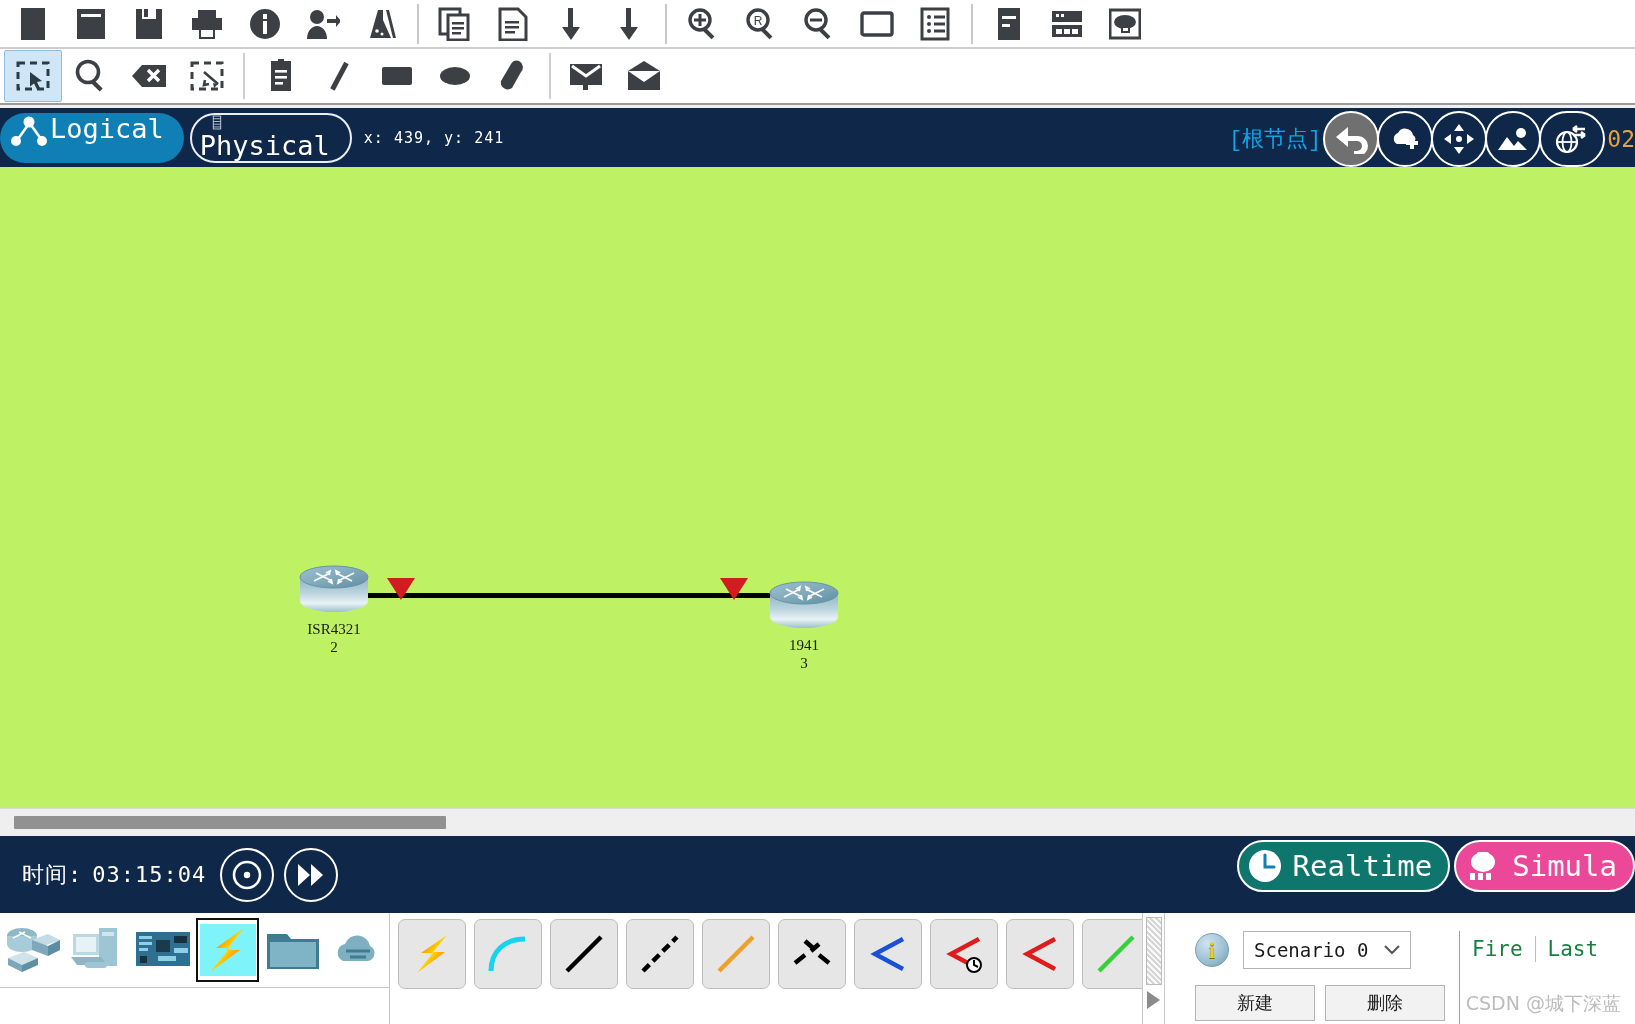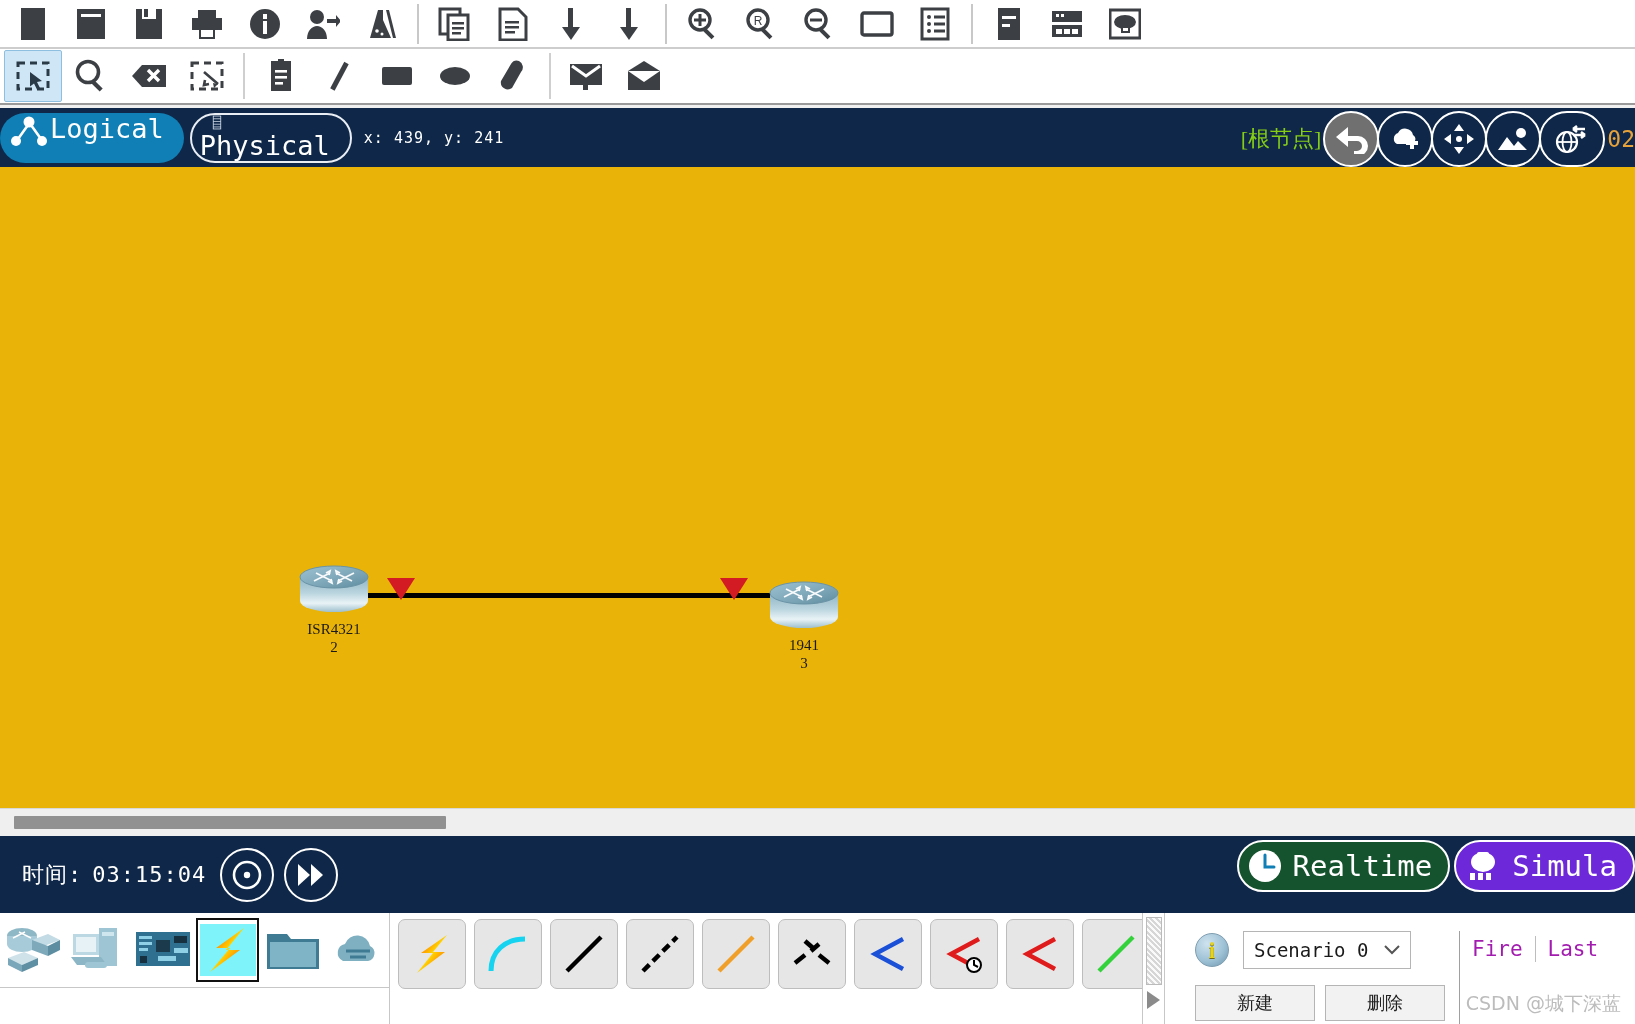--- a/index.html
+++ b/index.html
@@ -70,23 +70,23 @@
     margin-left: 12px;
     letter-spacing: 1px;
   }
   .nav-right {
     position: absolute; right: 0; top: 0;
     height: 62px;
     display: flex; align-items: center; gap: 0px;
     padding-right: 0px;
   }
   .rootnode {
-    color: #84cc16;
+    color: #0ea5e9;
     font-size: 22px;
-    font-family: Liberation Serif, serif;
+    font-family: Liberation Mono, monospace;
     margin-right: 4px;
   }
   .circbtn {
     width: 56px; height: 56px; border-radius: 50%;
     display: flex; align-items: center; justify-content: center;
     cursor: pointer;
     border: 2px solid #ffffff;
     background: #0f2748;
     margin-left: -2px;
   }
@@ -95,21 +95,21 @@
     color: #e7a33a;
     font-family: "DejaVu Sans Mono", monospace;
     font-size: 23px;
     margin-left: 2px;
   }
 
   
   .workspace {
     position: relative;
     height: 641px;
-    background: #eab308;
+    background: #bef264;
     overflow: hidden;
   }
   .device {
     position: absolute;
     text-align: center;
     cursor: pointer;
     width: 120px;
   }
   .device .dname {
     font-family: "Liberation Serif", serif;
@@ -166,22 +166,22 @@
   .status-right {
     position: absolute; right: 0; top: 4px;
     display: flex; align-items: center;
   }
   .modepill {
     display: flex; align-items: center; gap: 8px;
     height: 52px; border-radius: 26px;
     padding: 0 16px 0 6px;
     cursor: pointer;
   }
-  .modepill.active { background: #14532d; border: 2px solid #ffffff; }
-  .modepill.idle { border: 2px solid #ffffff; background: #6d28d9; }
+  .modepill.active { background: #0f766e; border: 2px solid #ffffff; }
+  .modepill.idle { border: 2px solid #ffffff; background: #ec4899; }
   .modepill .mlabel {
     color: #ffffff;
     font-family: "DejaVu Sans Mono", monospace;
     font-size: 29px;
   }
 
   
   .bottom {
     position: relative;
     height: 130px;
@@ -287,21 +287,21 @@
     margin-left: 14px;
     border-left: 1px solid #a0a0a0;
     flex: 1;
     padding-left: 0;
   }
   .evt-head {
     display: flex; height: 36px; align-items: center;
   }
   .evt-head .th {
     font-family: "DejaVu Sans Mono", monospace;
-    font-size: 21px; color: #a21caf;
+    font-size: 21px; color: #15803d;
     padding: 0 12px;
   }
   .evt-head .thsep { width: 1px; height: 26px; background: #bdbdbd; }
   .watermark {
     position: absolute;
     right: 14px; bottom: 26px;
     color: #bcbcbc;
     font-size: 19px;
     font-family: "DejaVu Sans", sans-serif;
     pointer-events: none;

